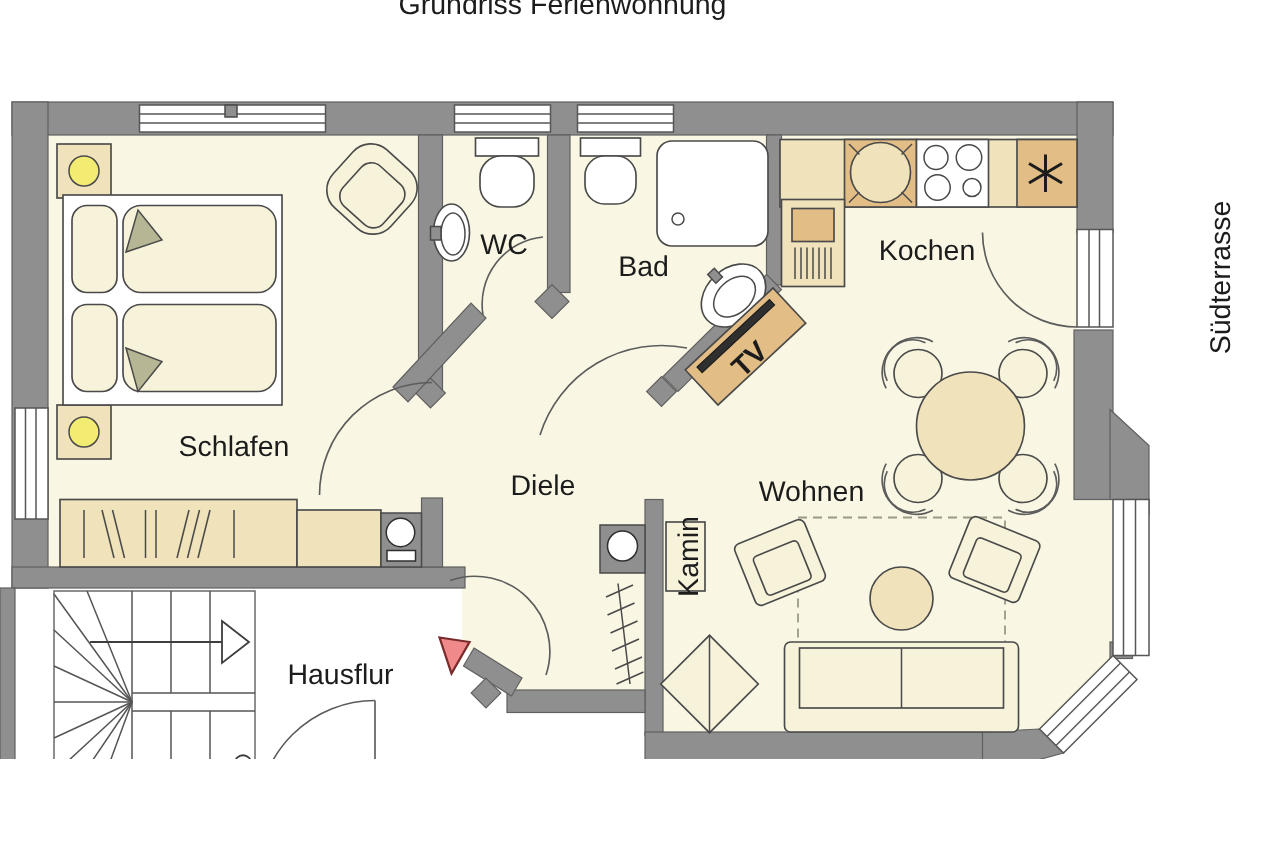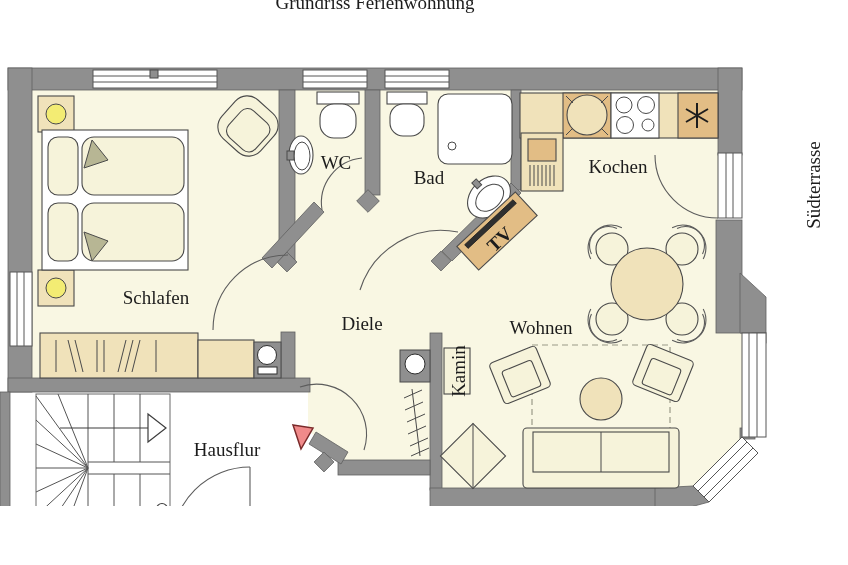--- a/index.html
+++ b/index.html
@@ -1,17 +1,17 @@
 <!DOCTYPE html>
 <html style="--wall: #8f8f8f; --floor: #f9f7e3; --furniture-light: #f6f3da; --furniture-tan: #f0e2ba; --furniture-tan-dark: #e2bd85; --lamp-yellow: #f3ec73; --entrance-marker: #f08a8a; --fold-olive: #b7b694;"><head>
 <meta charset="utf-8">
 <style>
   html,body{margin:0;padding:0;background:#fff;}
   .stage{position:relative;width:848px;height:506px;background:#fff;overflow:hidden;
-         font-family:Liberation Serif, serif;}
+         font-family:Liberation Sans, sans-serif;}
   svg{display:block}
   .wall{fill:var(--wall,#8f8f8f);stroke:#606060;stroke-width:.8}
   .floor{fill:var(--floor,#f9f7e3)}
   .win{fill:#fff;stroke:#565656;stroke-width:1}
   .winline{stroke:#565656;stroke-width:1;fill:none}
   .furn{fill:var(--furniture-light,#f6f3da);stroke:#4a4a4a;stroke-width:1.1}
   .tan{fill:var(--furniture-tan,#f0e2ba);stroke:#4a4a4a;stroke-width:1.1}
   .tand{fill:var(--furniture-tan-dark,#e2bd85);stroke:#4a4a4a;stroke-width:1.1}
   .wht{fill:#fff;stroke:#4a4a4a;stroke-width:1.1}
   .arc{fill:none;stroke:#5c5c5c;stroke-width:1.1}

